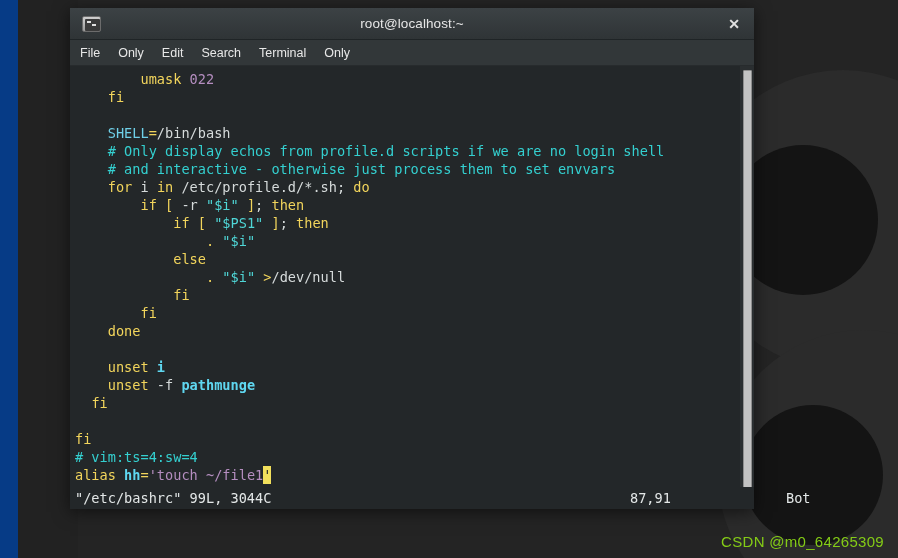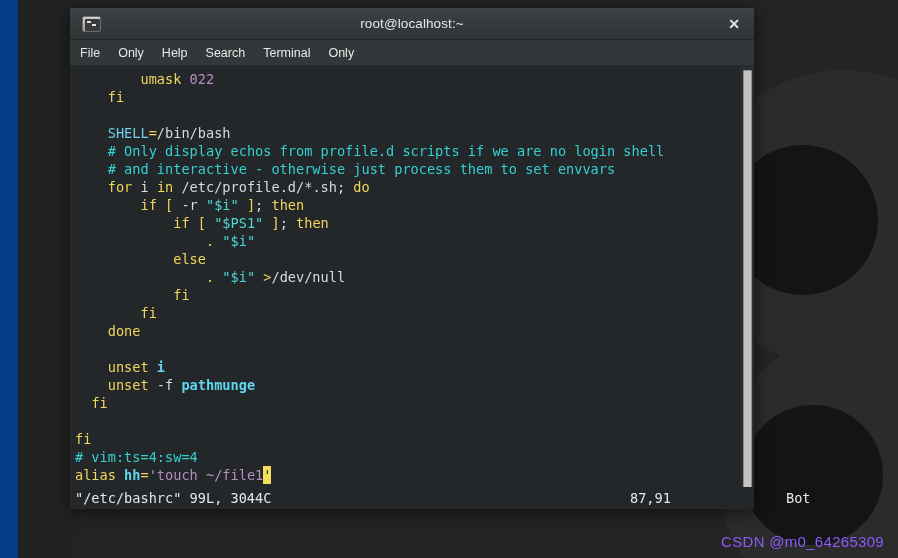--- a/index.html
+++ b/index.html
@@ -156,21 +156,21 @@
     position:relative;
     white-space:pre;
   }
   .st-file { padding-left:5px; }
   .st-pos  { position:absolute; left:560px; }
   .st-loc  { position:absolute; left:716px; }
 
   
   .watermark {
     position:absolute; right:14px; bottom:8px;
-    font-size:15px; color:#8b5cf6;
+    font-size:15px; color:#84cc16;
     font-family:"Liberation Sans", sans-serif;
     letter-spacing:.3px;
   }
 </style>
 </head>
 <body>
 
 <div id="desktop">
   <div class="deco-ring ring-a"></div>
   <div class="deco-ring ring-b"></div>
@@ -184,21 +184,21 @@
 
   <div class="titlebar">
     <div class="tb-icon"></div>
     <div class="tb-title">root@localhost:~</div>
     <div class="tb-close">✕</div>
   </div>
 
   <div class="menubar">
     <div class="menu-item">File</div>
     <div class="menu-item">Only</div>
-    <div class="menu-item">Help</div>
+    <div class="menu-item">Edit</div>
     <div class="menu-item">Search</div>
     <div class="menu-item">Terminal</div>
     <div class="menu-item">Only</div>
   </div>
 
   <div class="term-body">
     <div class="term-screen" id="term-screen"><div class="term-line">        <span class="c-key">umask</span><span class="c-plain"> </span><span class="c-num">022</span></div><div class="term-line">    <span class="c-key">fi</span></div><div class="term-line"></div><div class="term-line">    <span class="c-var">SHELL</span><span class="c-key">=</span><span class="c-plain">/bin/bash</span></div><div class="term-line">    <span class="c-cmt"># Only display echos from profile.d scripts if we are no login shell</span></div><div class="term-line">    <span class="c-cmt"># and interactive - otherwise just process them to set envvars</span></div><div class="term-line">    <span class="c-key">for</span><span class="c-plain"> i </span><span class="c-key">in</span><span class="c-plain"> /etc/profile.d/*.sh; </span><span class="c-key">do</span></div><div class="term-line">        <span class="c-key">if</span><span class="c-plain"> </span><span class="c-key">[</span><span class="c-plain"> -r </span><span class="c-str">"$i"</span><span class="c-plain"> </span><span class="c-key">]</span><span class="c-plain">; </span><span class="c-key">then</span></div><div class="term-line">            <span class="c-key">if</span><span class="c-plain"> </span><span class="c-key">[</span><span class="c-plain"> </span><span class="c-str">"$PS1"</span><span class="c-plain"> </span><span class="c-key">]</span><span class="c-plain">; </span><span class="c-key">then</span></div><div class="term-line">                <span class="c-key">.</span><span class="c-plain"> </span><span class="c-str">"$i"</span></div><div class="term-line">            <span class="c-key">else</span></div><div class="term-line">                <span class="c-key">.</span><span class="c-plain"> </span><span class="c-str">"$i"</span><span class="c-plain"> </span><span class="c-key">&gt;</span><span class="c-plain">/dev/null</span></div><div class="term-line">            <span class="c-key">fi</span></div><div class="term-line">        <span class="c-key">fi</span></div><div class="term-line">    <span class="c-key">done</span></div><div class="term-line"></div><div class="term-line">    <span class="c-key">unset</span><span class="c-plain"> </span><span class="c-ident">i</span></div><div class="term-line">    <span class="c-key">unset</span><span class="c-plain"> </span><span class="c-plain">-f</span><span class="c-plain"> </span><span class="c-ident">pathmunge</span></div><div class="term-line">  <span class="c-key">fi</span></div><div class="term-line"></div><div class="term-line"><span class="c-key">fi</span></div><div class="term-line"><span class="c-cmt"># vim:ts=4:sw=4</span></div><div class="term-line"><span class="c-key">alias</span><span class="c-plain"> </span><span class="c-ident">hh</span><span class="c-key">=</span><span class="c-num">'touch ~/file1</span><span class="cursor-blk">'</span></div></div>
     <div class="term-scrollbar">
       <div class="sb-thumb"></div>
     </div>

